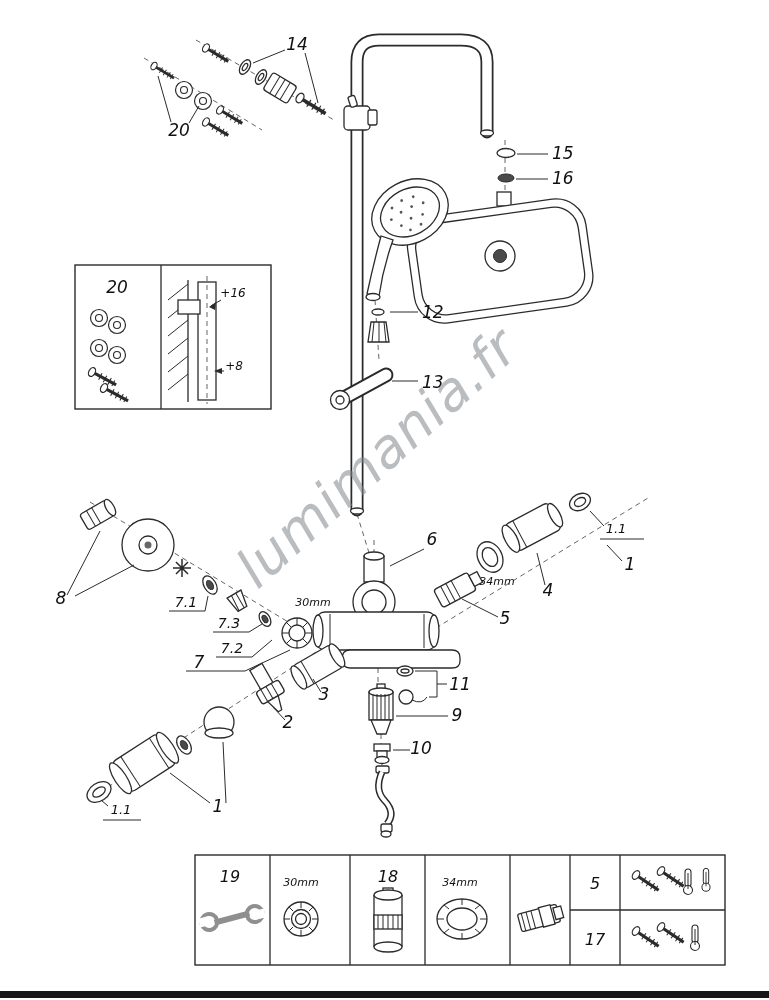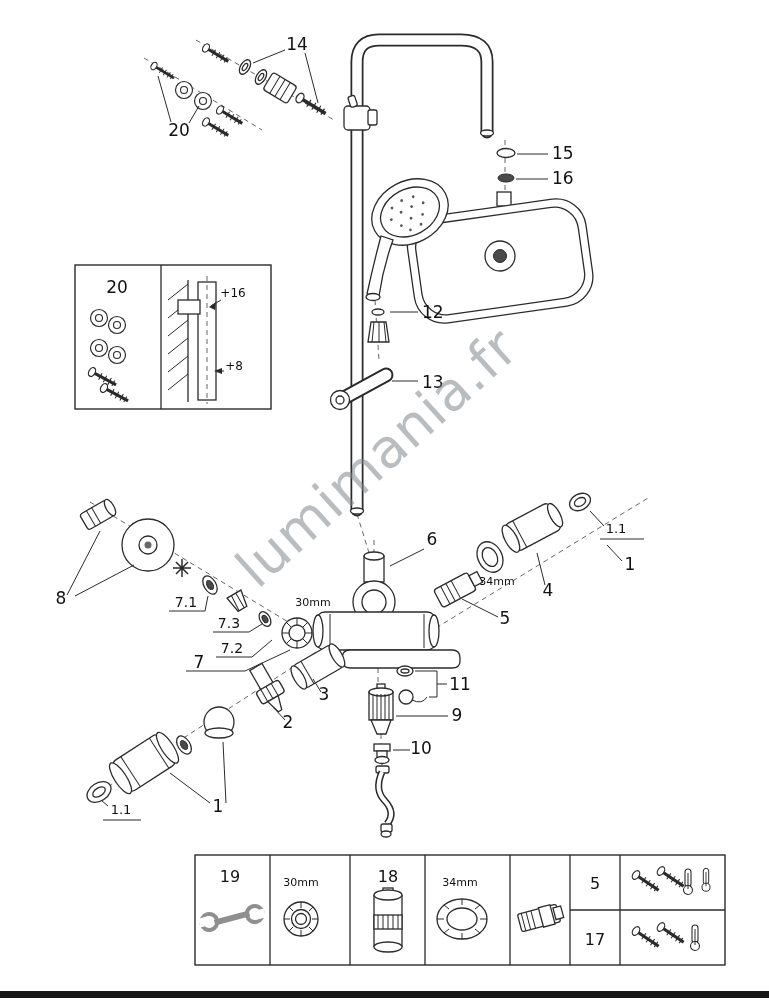--- a/index.html
+++ b/index.html
@@ -1,17 +1,17 @@
 <!DOCTYPE html>
 <html><head>
 <meta charset="utf-8">
 <style>
   html,body{margin:0;padding:0;background:#fff;}
   #page{position:relative;width:769px;height:1000px;background:#fff;overflow:hidden;
-        font-family:"DejaVu Sans",sans-serif;}
+        font-family:"DejaVu Sans",sans-serif;font-style:italic;}
   svg{position:absolute;left:0;top:0;}
   
   .wh{fill:#fff;stroke:#2b2b2b;stroke-width:1.3;}
   .ln{fill:none;stroke:#2b2b2b;stroke-width:1.3;}
   .thin{fill:none;stroke:#2b2b2b;stroke-width:1;}
   .dk{fill:#4a4a4a;stroke:#2b2b2b;stroke-width:1;}
   .dash{fill:none;stroke:#666;stroke-width:1;stroke-dasharray:5 4;}
   .pipeO{fill:none;stroke:#2b2b2b;stroke-width:13;stroke-linecap:round;}
   .pipeI{fill:none;stroke:#fff;stroke-width:9.5;stroke-linecap:round;}
   text{text-anchor:middle;fill:#111;font-family:"DejaVu Sans",sans-serif;}

